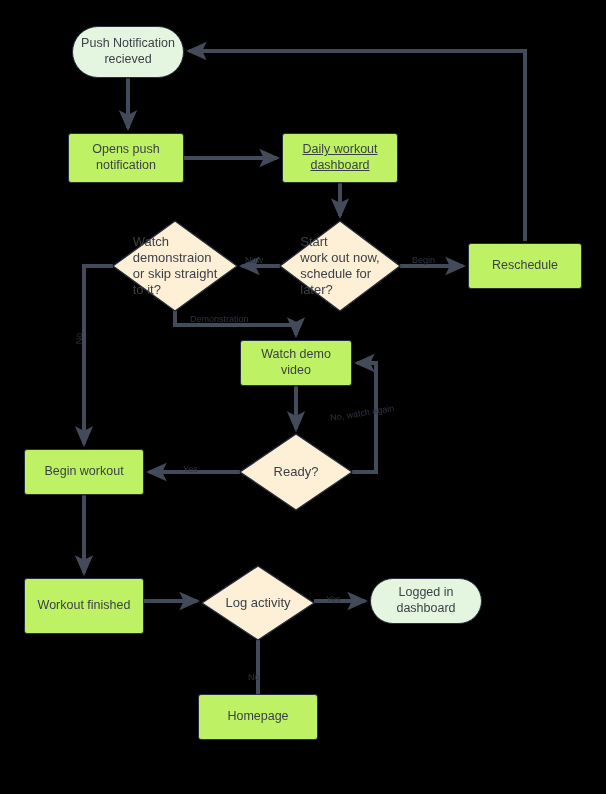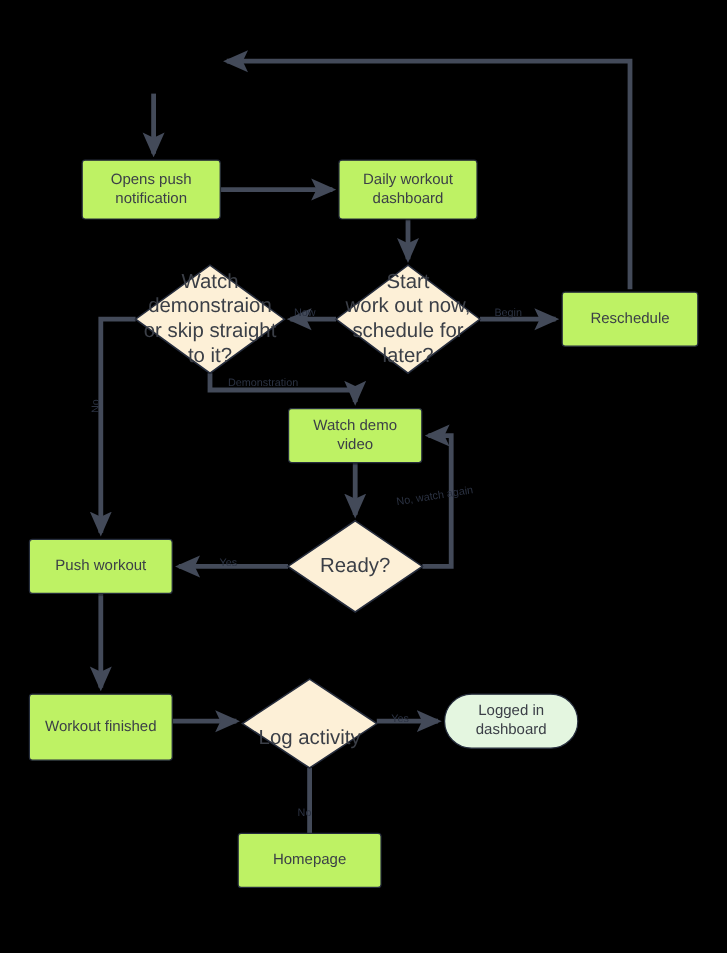--- a/index.html
+++ b/index.html
@@ -45,23 +45,23 @@
     border-radius: 999px;
     box-shadow: 0 1px 1px rgba(0,0,0,0.35);
   }
   .diamond-label {
     position: absolute;
     left: 0; top: 0;
     width: 100%; height: 100%;
     display: flex;
     align-items: center;
     justify-content: center;
-    text-align: center;
+    text-align: left;
     color: #3b3f47;
-    font-size: 17px;
+    font-size: 13px;
     line-height: 1.22;
     padding: 0 6px;
     box-sizing: border-box;
   }
   .edge-label {
     position: absolute;
     color: #2b3242;
     font-size: 9px;
     line-height: 1;
     white-space: nowrap;
@@ -117,54 +117,56 @@
     </g>
 
     <g stroke="#262d3d" stroke-width="1.3" fill="#fdf0d7">
       <polygon points="175,221 237,266 175,311 113,266"></polygon>
       <polygon points="340,221 400,266 340,311 280,266"></polygon>
       <polygon points="296,434 352,472 296,510 240,472"></polygon>
       <polygon points="258,566 314,603 258,640 202,603"></polygon>
     </g>
   </svg>
 
+  <div class="node terminator" style="left:72px; top:26px; width:112px; height:52px; white-space:pre-line;">Push Notification
+recieved</div>
 
   <div class="node rect" style="left:68px; top:133px; width:116px; height:50px; white-space:pre-line;">Opens push
 notification</div>
 
-  <div class="node rect" style="left:282px; top:133px; width:116px; height:50px; white-space:pre-line;">Daily workout
+  <div class="node rect" style="left:282px; top:133px; width:116px; height:50px; white-space:pre-line;text-decoration:underline;">Daily workout
 dashboard</div>
 
   <div class="node rect" style="left:468px; top:243px; width:114px; height:46px;">Reschedule</div>
 
   <div class="node rect" style="left:240px; top:340px; width:112px; height:46px; white-space:pre-line;">Watch demo
 video</div>
 
-  <div class="node rect" style="left:24px; top:449px; width:120px; height:46px;">Push workout</div>
+  <div class="node rect" style="left:24px; top:449px; width:120px; height:46px;">Begin workout</div>
 
   <div class="node rect" style="left:24px; top:578px; width:120px; height:56px;">Workout finished</div>
 
   <div class="node terminator" style="left:370px; top:578px; width:112px; height:46px; white-space:pre-line;">Logged in
 dashboard</div>
 
   <div class="node rect" style="left:198px; top:694px; width:120px; height:46px;">Homepage</div>
 
   <div class="diamond-label" style="left:113px; top:221px; width:124px; height:90px; white-space:pre-line;">Watch
 demonstraion
 or skip straight
 to it?</div>
 
   <div class="diamond-label" style="left:280px; top:221px; width:120px; height:90px; white-space:pre-line;">Start
 work out now,
 schedule for
 later?</div>
 
   <div class="diamond-label" style="left:240px; top:434px; width:112px; height:76px;">Ready?</div>
 
-  <div class="diamond-label" style="left:202px; top:578px; width:112px; height:74px;">Log activity</div>
+  <div class="diamond-label" style="left:202px; top:566px; width:112px; height:74px;">Log activity</div>
 
   <div class="edge-label" style="left:245px; top:256px;text-align:center;">Now</div>
 
   <div class="edge-label" style="left:412px; top:256px;">Begin</div>
 
   <div class="edge-label" style="left:190px; top:315px;">Demonstration</div>
 
   <div class="edge-label vert" style="left:74px; top:334px;">No</div>
 
   <div class="edge-label" style="left:183px; top:465px;">Yes</div>

